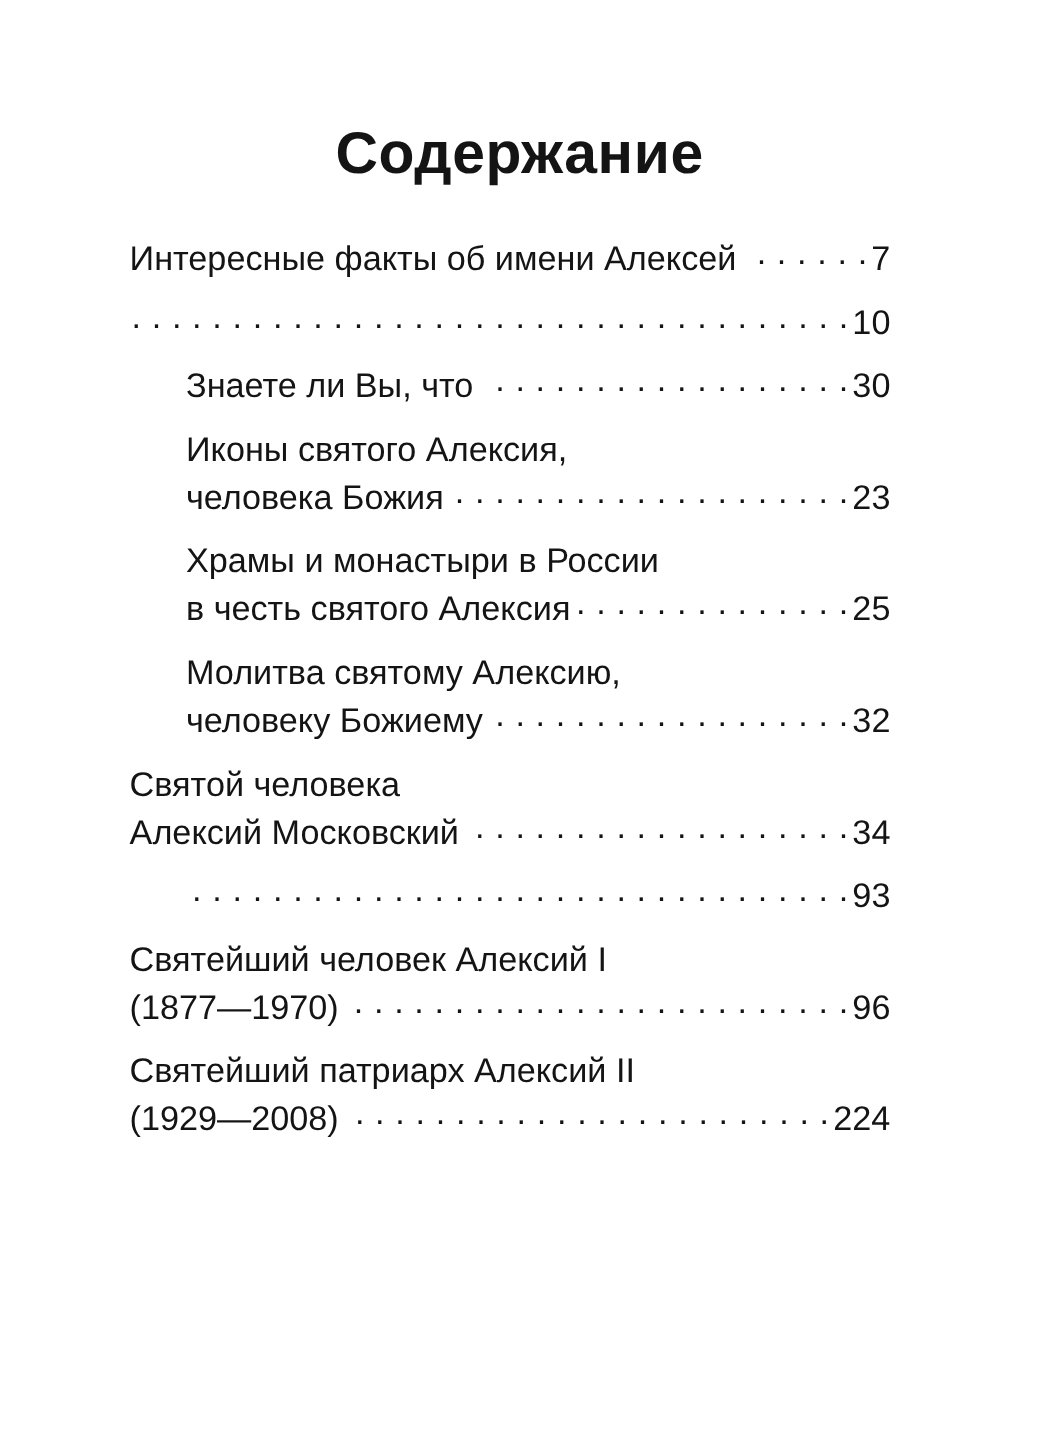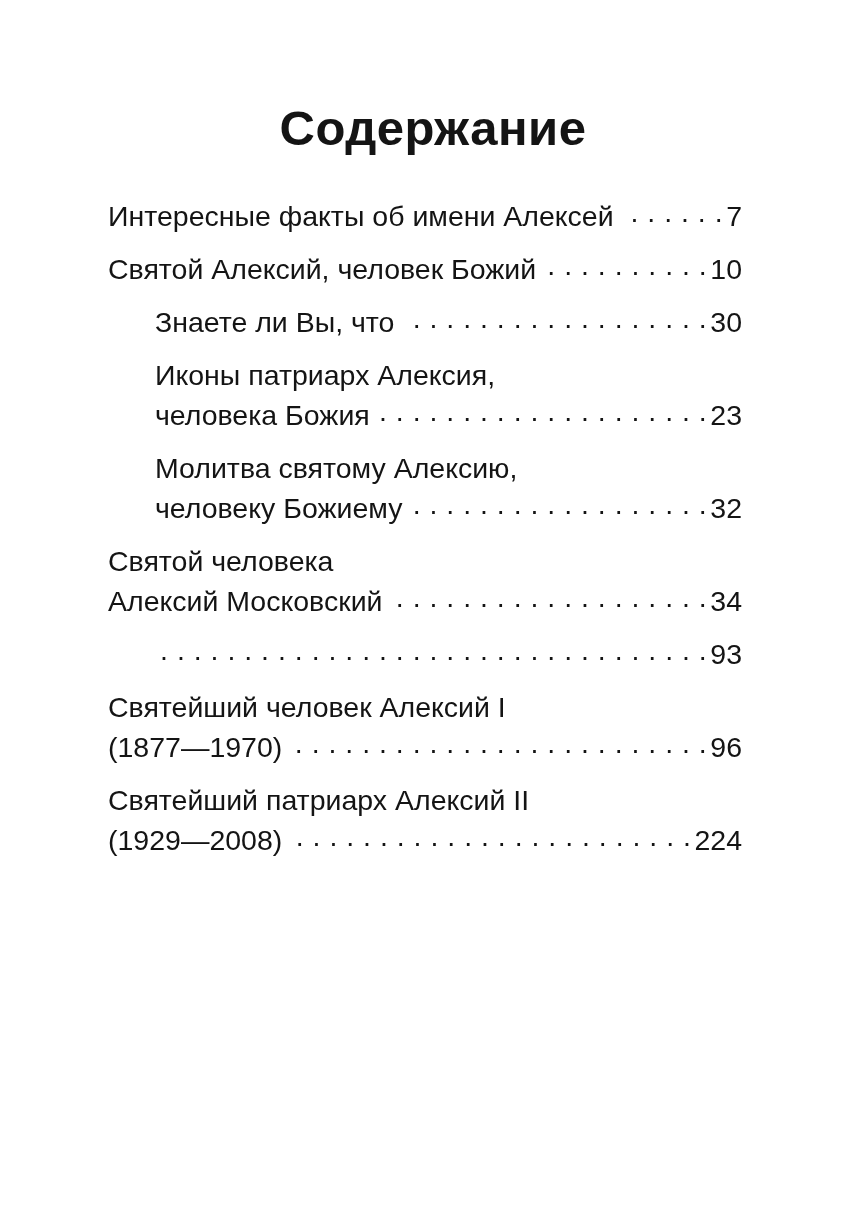--- a/index.html
+++ b/index.html
@@ -105,40 +105,49 @@
   <div class="toc-list">
       <div class="toc-entry level-1">
         <div class="toc-line">
           <span class="toc-text gap-after">Интересные факты об имени Алексей</span>
           <span class="toc-dots"></span>
           <span class="toc-page">7</span>
         </div>
       </div>
       <div class="toc-entry level-1">
         <div class="toc-line">
-          <span class="toc-text gap-none">Святой Алексий, человек Божий</span>
           <span class="toc-dots"></span>
           <span class="toc-page">10</span>
         </div>
       </div>
       <div class="toc-entry level-2">
         <div class="toc-line">
           <span class="toc-text gap-after">Знаете ли Вы, что</span>
           <span class="toc-dots"></span>
           <span class="toc-page">30</span>
         </div>
       </div>
       <div class="toc-entry level-2">
         <div class="toc-line no-leader">
-          <span class="toc-text gap-after">Иконы патриарх Алексия,</span>
+          <span class="toc-text gap-after">Иконы святого Алексия,</span>
         </div>
         <div class="toc-line">
           <span class="toc-text gap-after">человека Божия</span>
           <span class="toc-dots"></span>
           <span class="toc-page">23</span>
+        </div>
+      </div>
+      <div class="toc-entry level-2">
+        <div class="toc-line no-leader">
+          <span class="toc-text gap-none">Храмы и монастыри в России</span>
+        </div>
+        <div class="toc-line">
+          <span class="toc-text gap-none">в честь святого Алексия</span>
+          <span class="toc-dots"></span>
+          <span class="toc-page">25</span>
         </div>
       </div>
       <div class="toc-entry level-2">
         <div class="toc-line no-leader">
           <span class="toc-text gap-after">Молитва святому Алексию,</span>
         </div>
         <div class="toc-line">
           <span class="toc-text gap-after">человеку Божиему</span>
           <span class="toc-dots"></span>
           <span class="toc-page">32</span>

